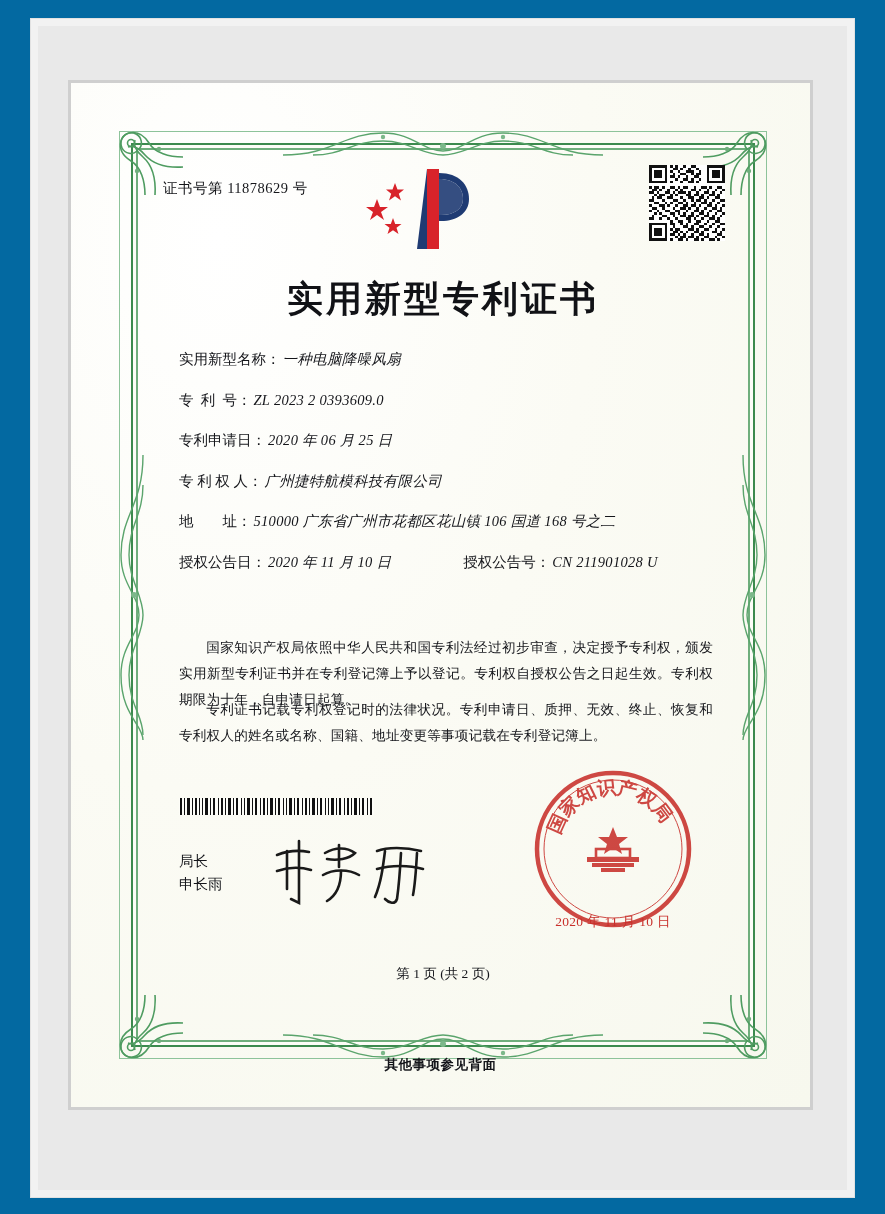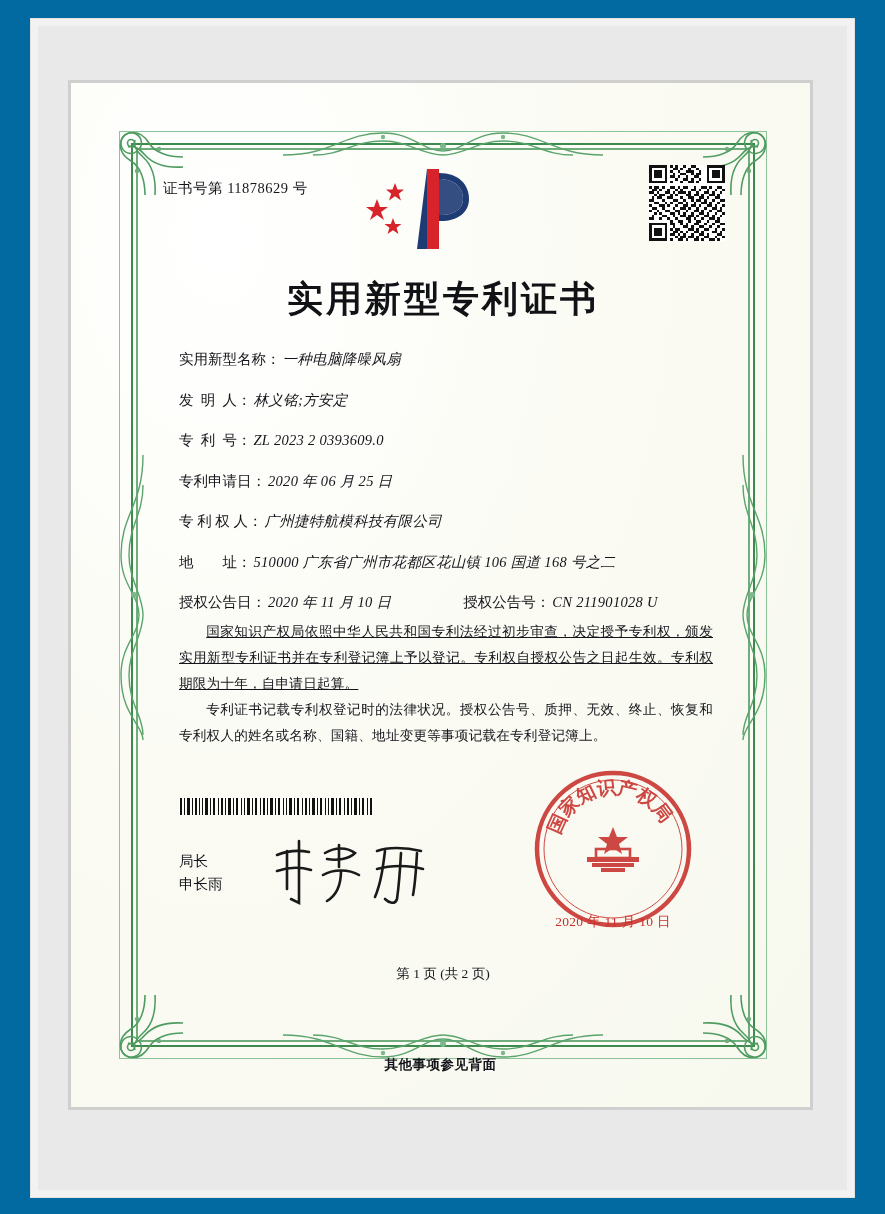--- a/index.html
+++ b/index.html
@@ -159,21 +159,21 @@
     position: absolute;
     left: 46px;
     right: 40px;
     font-size: 13.6px;
     line-height: 26px;
     color: #14151a;
     text-align: justify;
     text-indent: 2em;
     letter-spacing: 0.2px;
   }
-  .para-1 { top: 474px; text-decoration: underline; }
+  .para-1 { top: 490px; }
   .para-2 { top: 552px; }
 
   .barcode {
     position: absolute;
     left: 46px;
     top: 653px;
     width: 195px;
     height: 17px;
   }
   .sign-block {
@@ -596,24 +596,20 @@
 
       <div class="title">实用新型专利证书</div>
 
       <div class="fields">
 
         <div class="field-row">
           <span class="f-label">实用新型名称：</span>
           <span class="f-value">一种电脑降噪风扇</span>
         </div>
 
-        <div class="field-row">
-          <span class="f-label">发  明  人：</span>
-          <span class="f-value">林义铭;方安定</span>
-        </div>
 
         <div class="field-row">
           <span class="f-label">专  利  号：</span>
           <span class="f-value">ZL 2023 2 0393609.0</span>
         </div>
 
         <div class="field-row">
           <span class="f-label">专利申请日：</span>
           <span class="f-value">2020 年 06 月 25 日</span>
         </div>
@@ -631,21 +627,21 @@
         <div class="field-row">
           <span class="f-label">授权公告日：</span>
           <span class="f-value">2020 年 11 月 10 日</span>
           <span class="f-label f-label-2">授权公告号：</span>
           <span class="f-value">CN 211901028 U</span>
         </div>
 
       </div>
 
       <div class="para para-1">国家知识产权局依照中华人民共和国专利法经过初步审查，决定授予专利权，颁发实用新型专利证书并在专利登记簿上予以登记。专利权自授权公告之日起生效。专利权期限为十年，自申请日起算。</div>
-      <div class="para para-2">专利证书记载专利权登记时的法律状况。授权公告号、质押、无效、终止、恢复和专利权人的姓名或名称、国籍、地址变更等事项记载在专利登记簿上。</div>
+      <div class="para para-2">专利证书记载专利权登记时的法律状况。专利申请日、质押、无效、终止、恢复和专利权人的姓名或名称、国籍、地址变更等事项记载在专利登记簿上。</div>
 
       <div class="barcode">
         <svg width="195" height="17" viewBox="0 0 195 17" shape-rendering="crispEdges">
           <rect width="195" height="17" fill="#fdfdf8"></rect>
           <g fill="#111111">
             <rect x="1" y="0" width="2" height="17"></rect>
               <rect x="5" y="0" width="1" height="17"></rect>
             <rect x="8" y="0" width="3" height="17"></rect>
               <rect x="13" y="0" width="1" height="17"></rect>
             <rect x="16" y="0" width="2" height="17"></rect>

